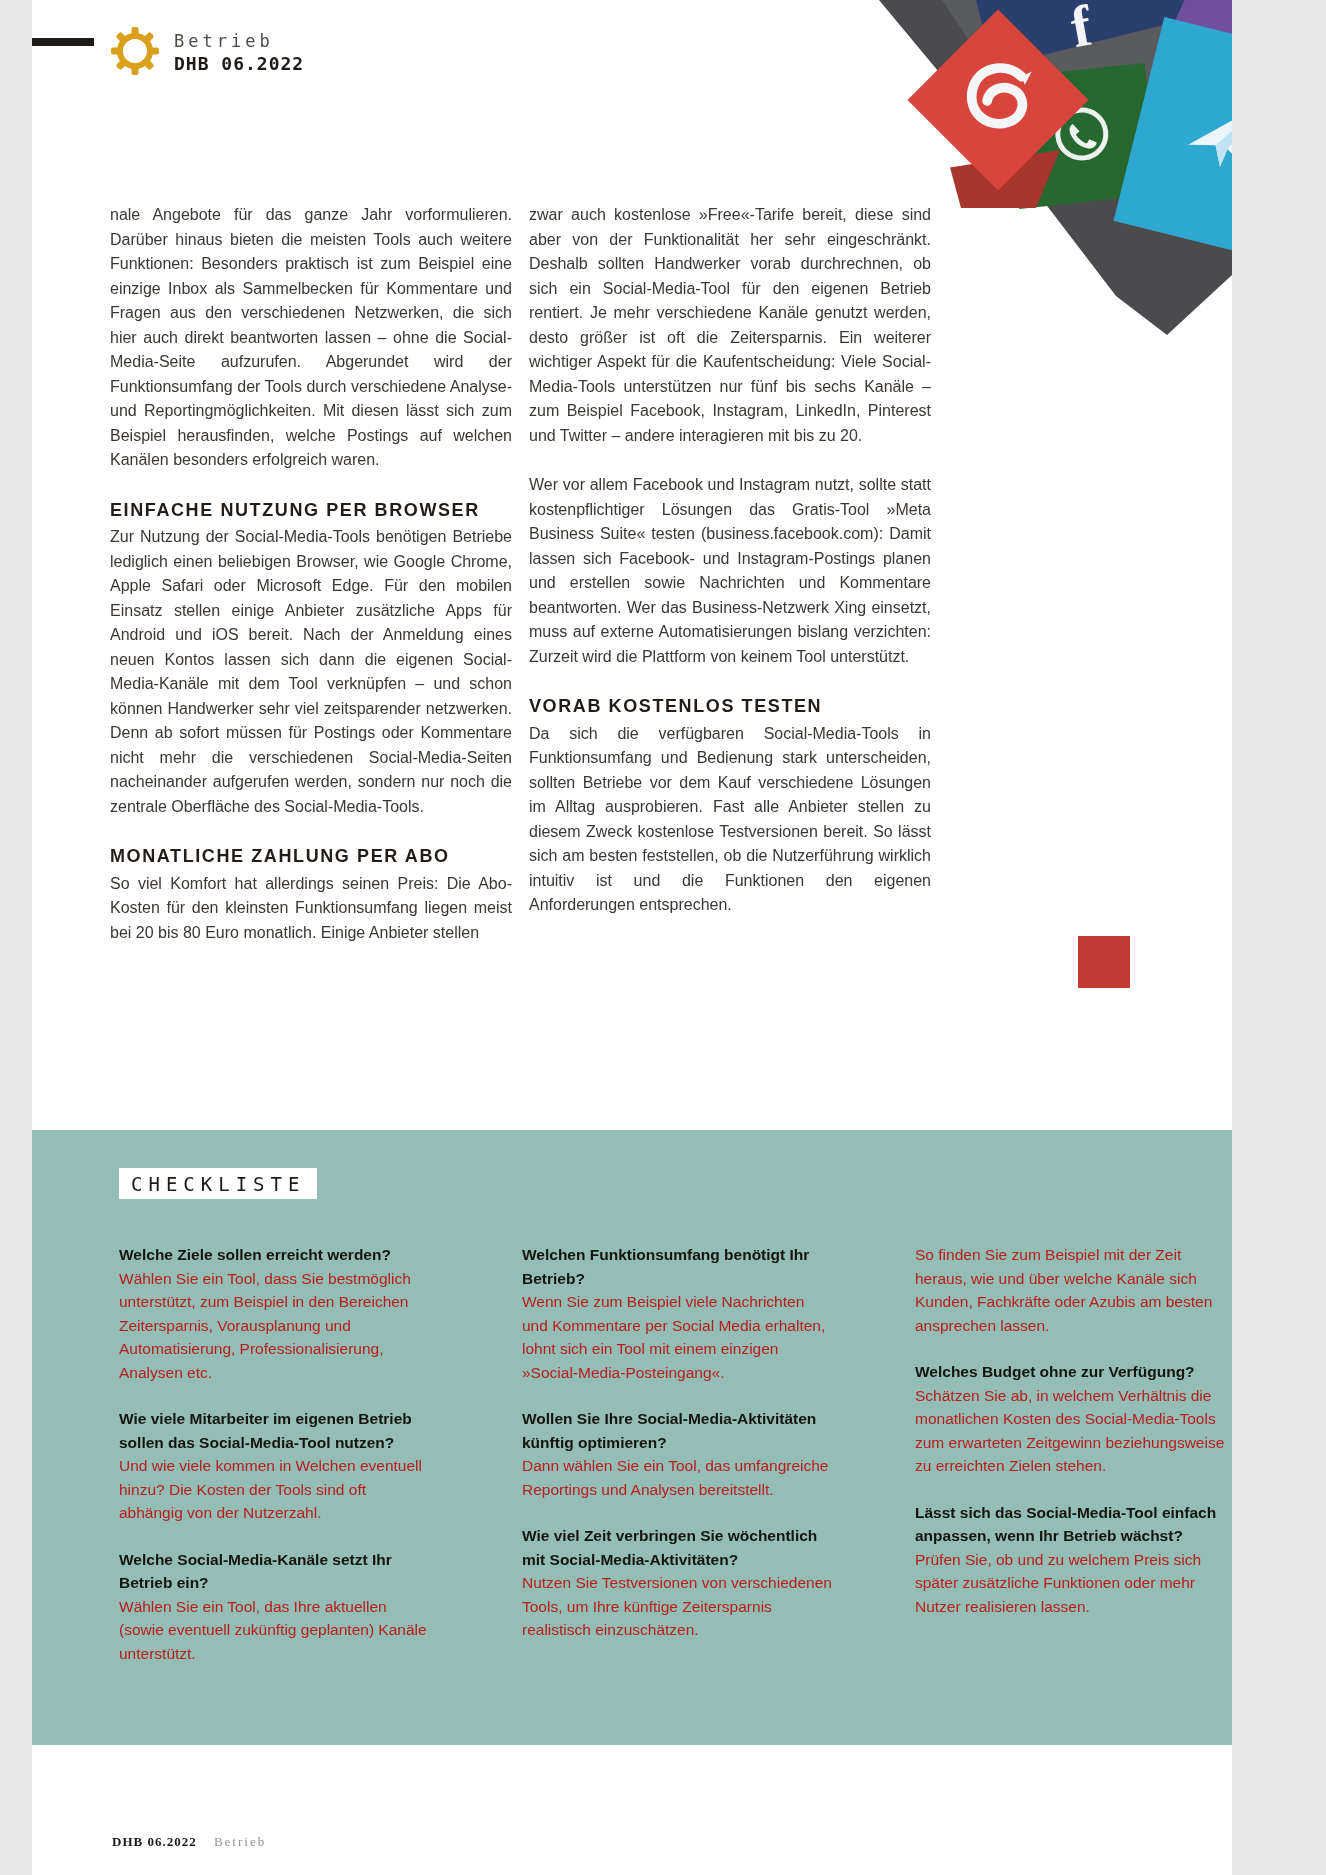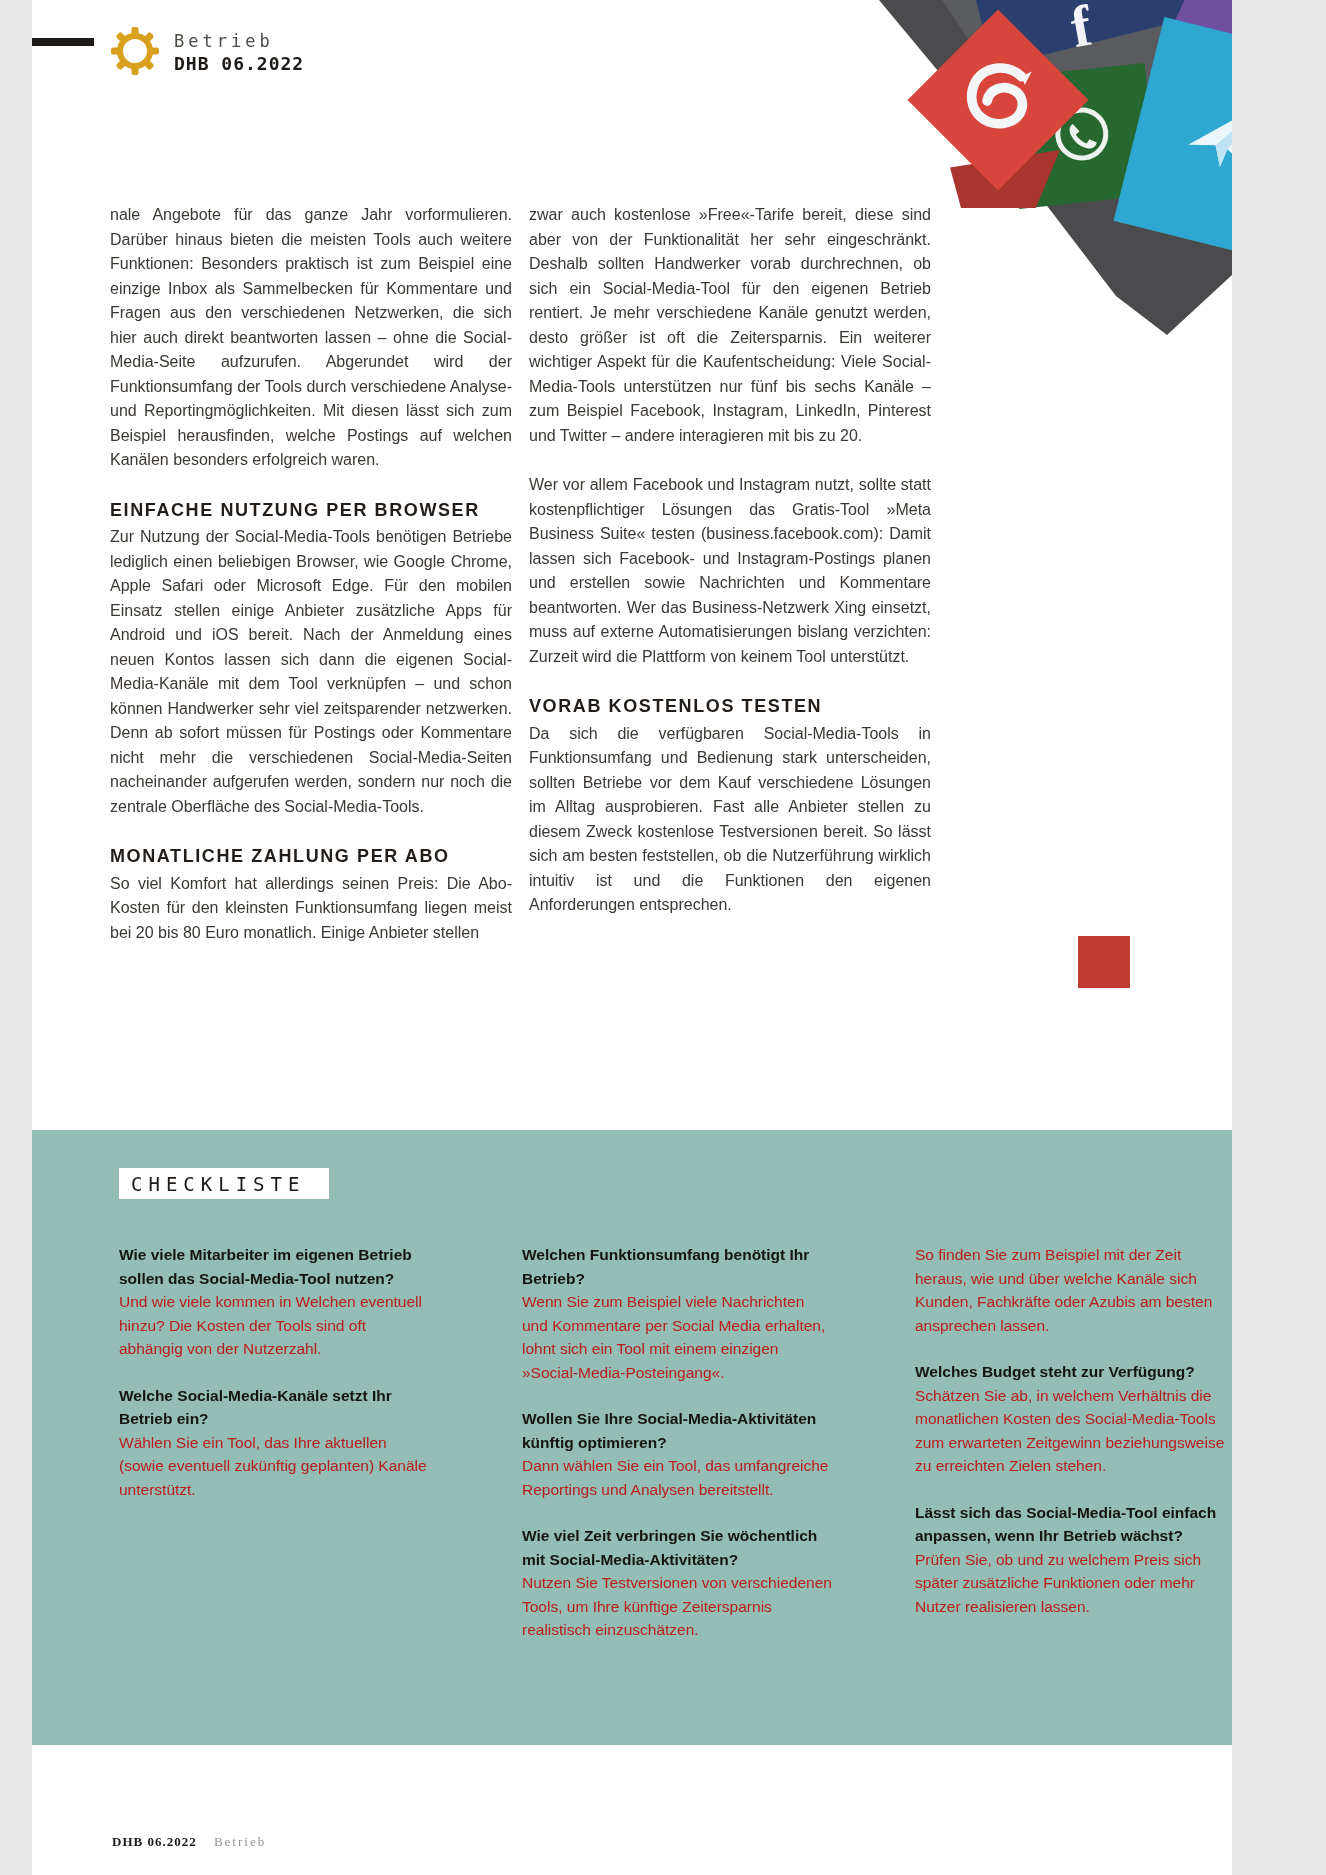--- a/index.html
+++ b/index.html
@@ -41,21 +41,21 @@
   .col-r{left:497px;}
   .col p{margin:0 0 25px;text-align:justify;}
   .col h3{margin:0 0 3px;font-size:18px;letter-spacing:1.6px;color:#221d18;font-weight:bold;}
 
   
   .red-square{position:absolute;left:1046px;top:936px;width:52px;height:52px;background:#c23b32;}
 
   
   .teal{position:absolute;left:0;top:1130px;width:1284px;height:615px;background:#94bdb5;}
   .cl-label{position:absolute;left:87px;top:1168px;background:#ffffff;color:#1d1a17;
-      font-family:"DejaVu Sans Mono",monospace;font-size:19px;letter-spacing:6px;padding:5px 24px 4px 12px;}
+      font-family:"DejaVu Sans Mono",monospace;font-size:19px;letter-spacing:6px;padding:5px 12px 4px 12px;}
   .cl-col{position:absolute;top:1243px;width:312px;font-size:15.5px;line-height:23.5px;}
   .cl-item{margin-bottom:23px;}
   .cl-q{font-weight:bold;color:#15150f;}
   .cl-a{color:#b91c1c;}
 
   
   .footer-left{position:absolute;left:80px;top:1834px;font-family:Liberation Serif, serif;font-size:13px;}
   .footer-left .fi{font-weight:bold;color:#1d1a17;letter-spacing:1px;}
   .footer-left .fs{color:#96938f;letter-spacing:2px;margin-left:14px;}
   .footer-right{position:absolute;left:1190px;top:1828px;width:60px;text-align:right;}
@@ -141,20 +141,24 @@
     <p>Da sich die verfügbaren Social-Media-Tools in Funktionsumfang und Bedienung stark unterscheiden, sollten Betriebe vor dem Kauf verschiedene Lösungen im Alltag ausprobieren. Fast alle Anbieter stellen zu diesem Zweck kostenlose Testversionen bereit. So lässt sich am besten feststellen, ob die Nutzerführung wirklich intuitiv ist und die Funktionen den eigenen Anforderungen entsprechen.</p>
   </div>
 
   <div class="red-square"></div>
 
   <div class="teal"></div>
   <div class="cl-label">CHECKLISTE</div>
 
   <div class="cl-col" style="left:87px">
     <div class="cl-item">
+      <div class="cl-q">Welche Ziele sollen erreicht werden?</div>
+      <div class="cl-a">Wählen Sie ein Tool, dass Sie bestmöglich unterstützt, zum Beispiel in den Bereichen Zeitersparnis, Vorausplanung und Automatisierung, Professionalisierung, Analysen etc.</div>
+    </div>
+    <div class="cl-item">
       <div class="cl-q">Wie viele Mitarbeiter im eigenen Betrieb sollen das Social-Media-Tool nutzen?</div>
       <div class="cl-a">Und wie viele kommen in Welchen eventuell hinzu? Die Kosten der Tools sind oft abhängig von der Nutzerzahl.</div>
     </div>
     <div class="cl-item">
       <div class="cl-q">Welche Social-Media-Kanäle setzt Ihr Betrieb ein?</div>
       <div class="cl-a">Wählen Sie ein Tool, das Ihre aktuellen (sowie eventuell zukünftig geplanten) Kanäle unterstützt.</div>
     </div>
   </div>
 
   <div class="cl-col" style="left:490px">
@@ -170,21 +174,21 @@
       <div class="cl-q">Wie viel Zeit verbringen Sie wöchentlich mit Social-Media-Aktivitäten?</div>
       <div class="cl-a">Nutzen Sie Testversionen von verschiedenen Tools, um Ihre künftige Zeitersparnis realistisch einzuschätzen.</div>
     </div>
   </div>
 
   <div class="cl-col" style="left:883px">
     <div class="cl-item">
       <div class="cl-a">So finden Sie zum Beispiel mit der Zeit heraus, wie und über welche Kanäle sich Kunden, Fachkräfte oder Azubis am besten ansprechen lassen.</div>
     </div>
     <div class="cl-item">
-      <div class="cl-q">Welches Budget steht zur Verfügung?</div>
+      <div class="cl-q">Welches Budget ohne zur Verfügung?</div>
       <div class="cl-a">Schätzen Sie ab, in welchem Verhältnis die monatlichen Kosten des Social-Media-Tools zum erwarteten Zeitgewinn beziehungsweise zu erreichten Zielen stehen.</div>
     </div>
     <div class="cl-item">
       <div class="cl-q">Lässt sich das Social-Media-Tool einfach anpassen, wenn Ihr Betrieb wächst?</div>
       <div class="cl-a">Prüfen Sie, ob und zu welchem Preis sich später zusätzliche Funktionen oder mehr Nutzer realisieren lassen.</div>
     </div>
   </div>
 
   <div class="footer-left">
     <span class="fi">DHB 06.2022</span>

